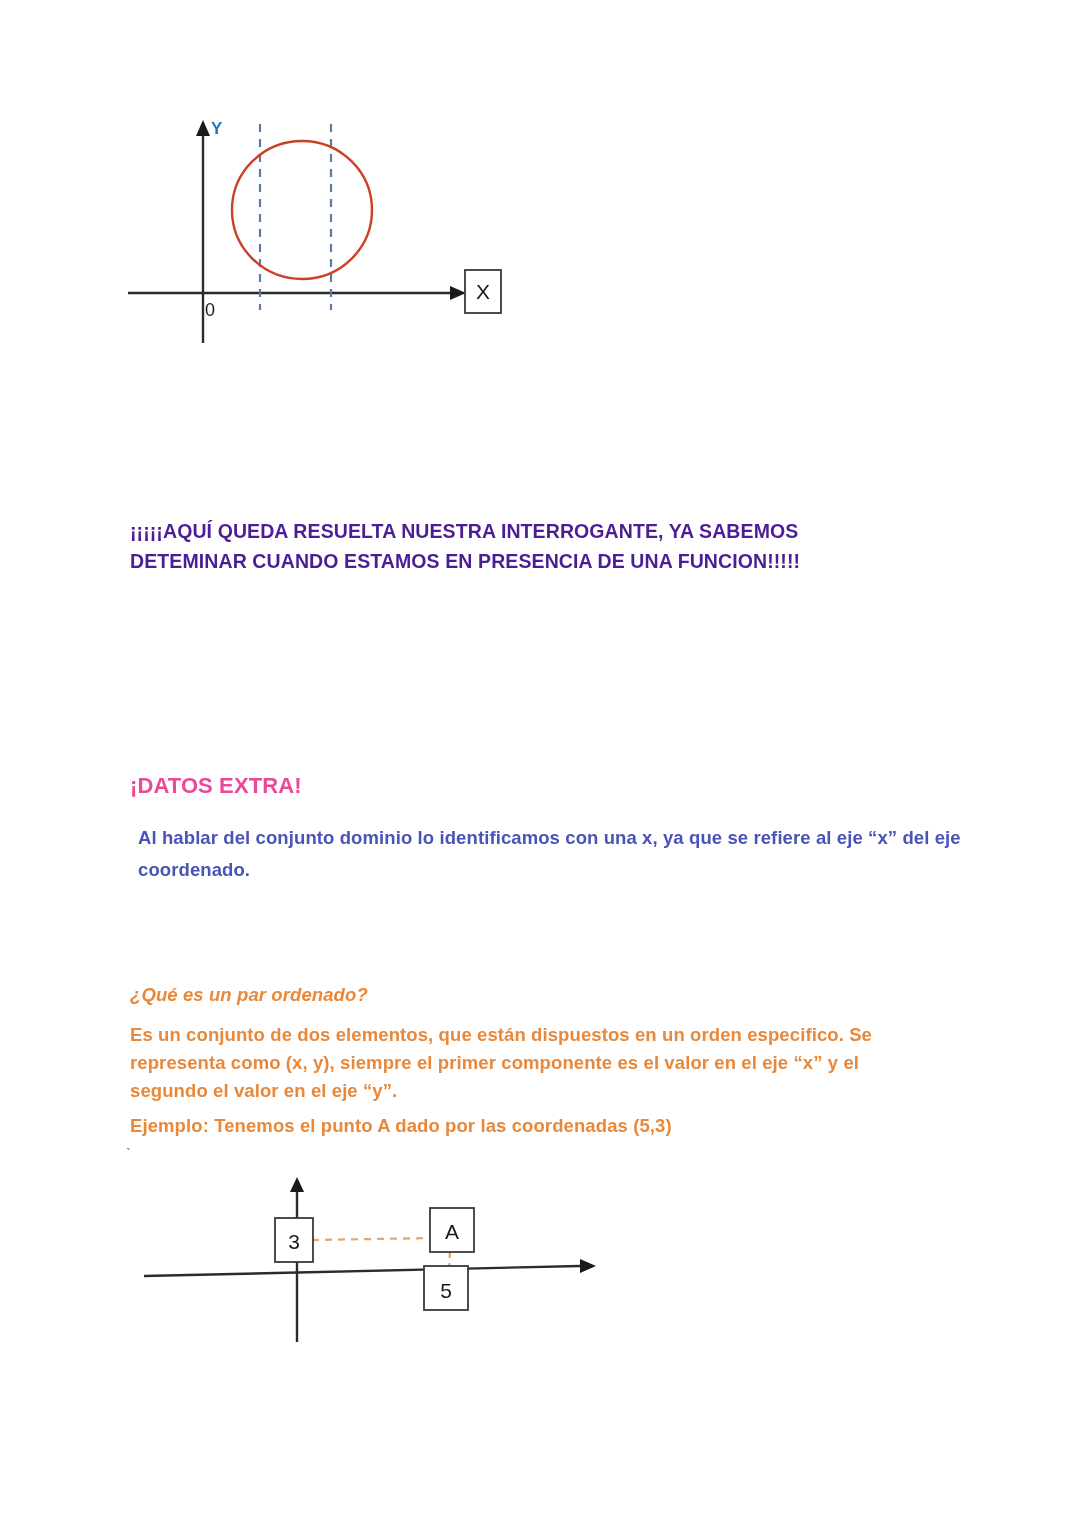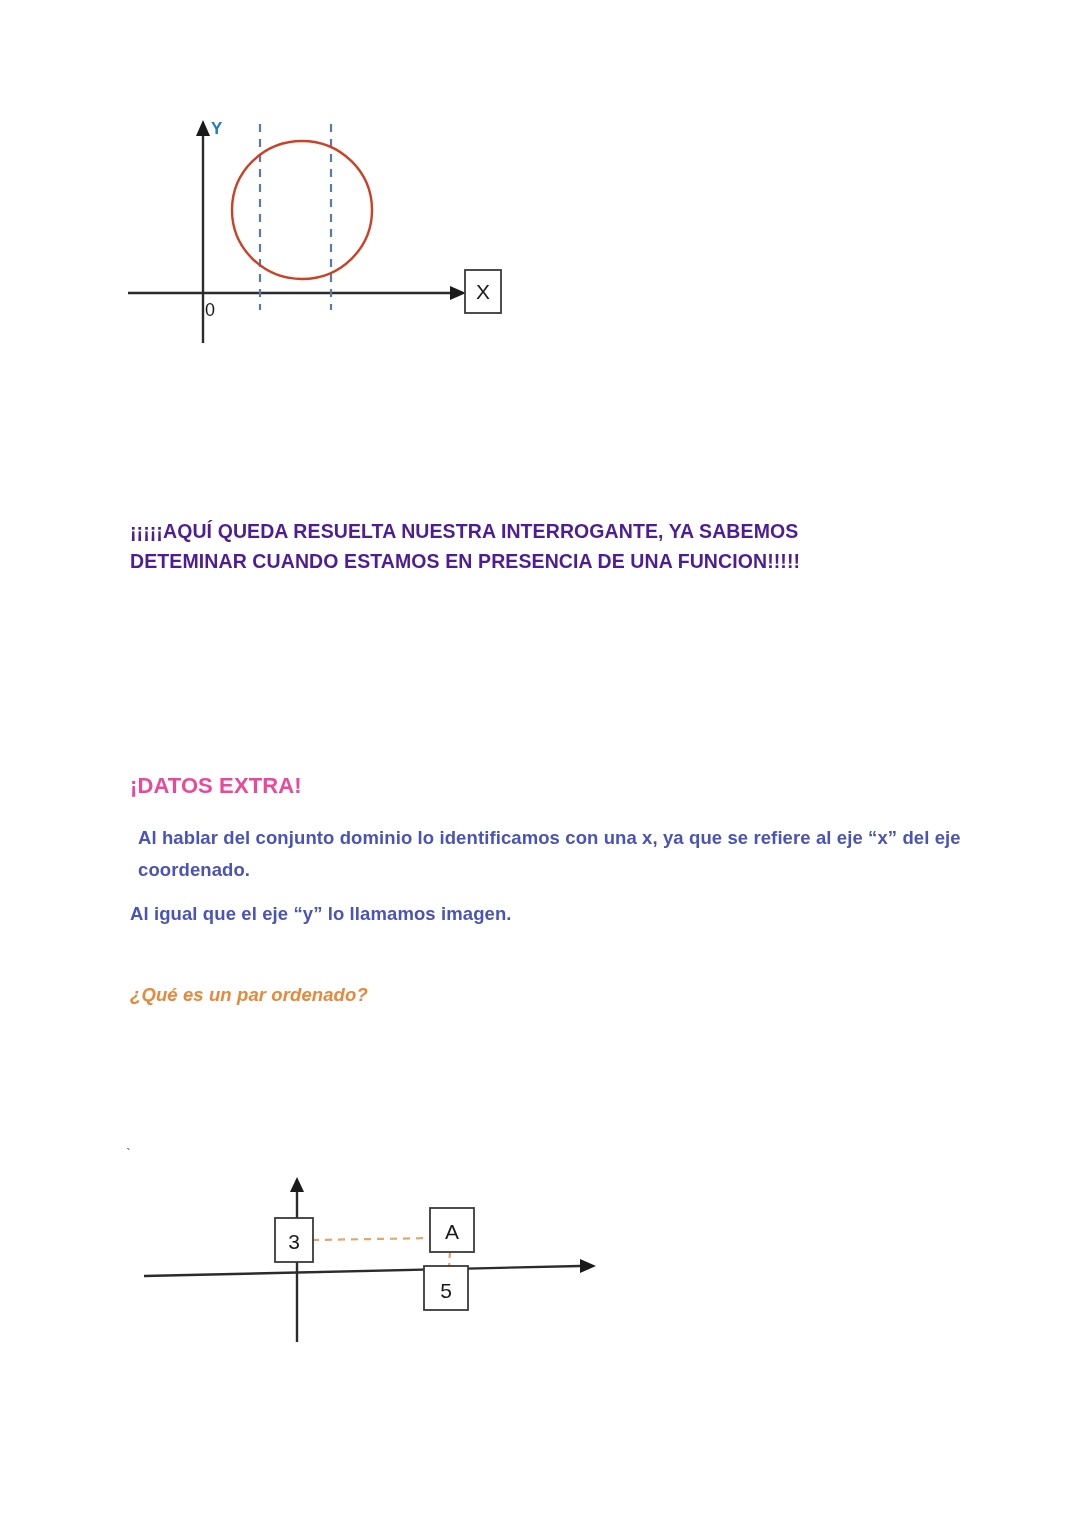--- a/index.html
+++ b/index.html
@@ -161,25 +161,26 @@
     </svg>
   </div>
 
 
   <div class="para red-heading">¡¡¡¡¡AQUÍ QUEDA RESUELTA NUESTRA INTERROGANTE, YA SABEMOS DETEMINAR CUANDO ESTAMOS EN PRESENCIA DE UNA FUNCION!!!!!</div>
 
   <div class="para red-small">¡DATOS EXTRA!</div>
 
   <div class="para indigo-1">Al hablar del conjunto dominio lo identificamos con una x, ya que se refiere al eje “x” del eje coordenado.</div>
 
-  <div class="para indigo-2">Al igual que el eje “y” lo llamamos imagen.</div>
 
   <div class="para orange-q">¿Qué es un par ordenado?</div>
 
-
+  <div class="para orange-body">Es un conjunto de dos elementos, que están dispuestos en un orden especifico. Se representa como (x, y), siempre el primer componente es el valor en el eje “x” y el segundo el valor en el eje “y”.</div>
+
+  <div class="para orange-example">Ejemplo: Tenemos el punto A dado por las coordenadas (5,3)</div>
 
   <div class="tick-mark">`</div>
 
   <div id="figure-pair">
     <svg width="470" height="200" viewBox="0 0 470 200" xmlns="http://www.w3.org/2000/svg">
 
       <g>
         <line x1="4" y1="116" x2="440" y2="106" stroke="#2b2b2b" stroke-width="2.4"></line>
         <polygon points="440,99 456,106 440,113" fill="#1a1a1a"></polygon>
       </g>

